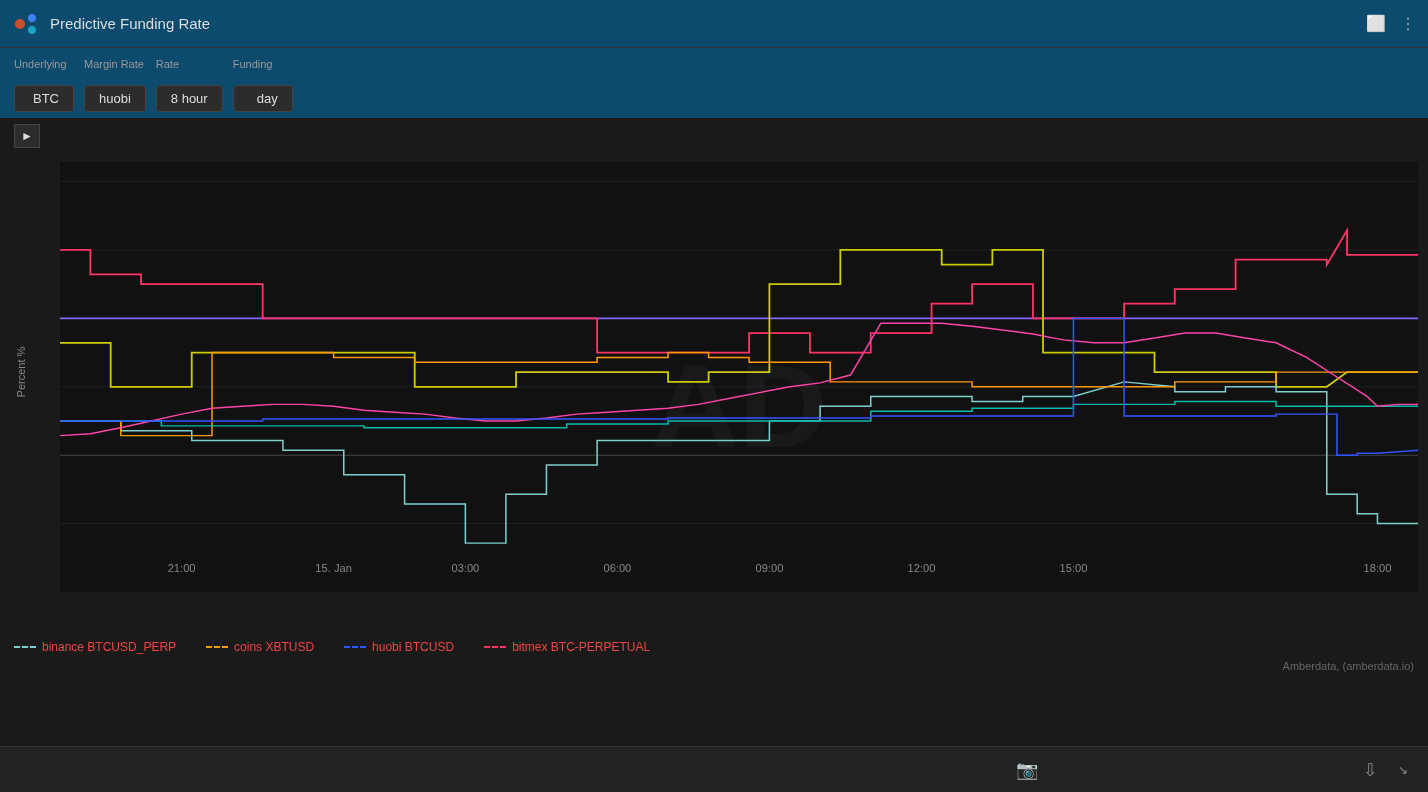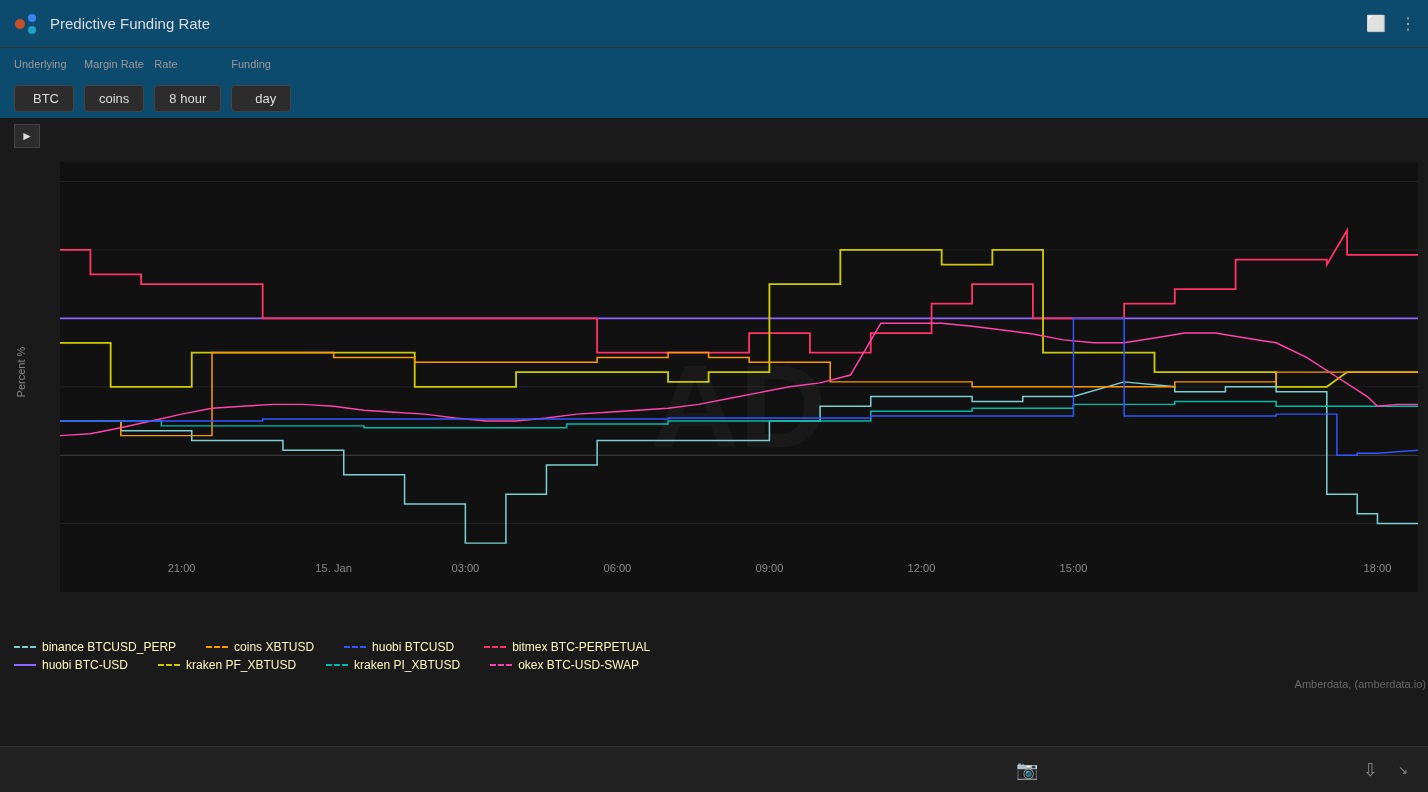--- a/index.html
+++ b/index.html
@@ -87,25 +87,25 @@
     }
     .legend-row {
       display: flex;
       gap: 30px;
     }
     .legend-item {
       display: flex;
       align-items: center;
       gap: 6px;
       font-size: 12px;
-      color: #fef9c3;
+      color: #ef4444;
     }
     .attribution {
       text-align: right;
-      padding: 2px 2px;
+      padding: 2px 14px;
       font-size: 11px;
       color: #666;
     }
     .bottom-bar {
       position: absolute;
       bottom: 0;
       left: 0;
       right: 0;
       height: 46px;
       background: #222;
@@ -152,21 +152,21 @@
   </div>
 </div>
 
 <div class="controls">
   <div class="control-group">
     <span class="control-label">Underlying</span>
     <button class="control-btn">BTC</button>
   </div>
   <div class="control-group">
     <span class="control-label">Margin Rate</span>
-    <button class="control-btn">coins</button>
+    <button class="control-btn">huobi</button>
   </div>
   <div class="control-group">
     <span class="control-label">Rate</span>
     <button class="control-btn">8 hour</button>
   </div>
   <div class="control-group">
     <span class="control-label">Funding</span>
     <button class="control-btn">day</button>
   </div>
 </div>
@@ -514,38 +514,20 @@
     </div>
     <div class="legend-item">
       <span style="display:inline-block;width:22px;border-top:2px dashed #3355ff;"></span>
       <span>huobi BTCUSD</span>
     </div>
     <div class="legend-item">
       <span style="display:inline-block;width:22px;border-top:2px dashed #ff3366;"></span>
       <span>bitmex BTC-PERPETUAL</span>
     </div>
   </div>
-  <div class="legend-row">
-    <div class="legend-item">
-      <span style="display:inline-block;width:22px;border-top:2px solid #8866ff;"></span>
-      <span>huobi BTC-USD</span>
-    </div>
-    <div class="legend-item">
-      <span style="display:inline-block;width:22px;border-top:2px dashed #cccc00;"></span>
-      <span>kraken PF_XBTUSD</span>
-    </div>
-    <div class="legend-item">
-      <span style="display:inline-block;width:22px;border-top:2px dashed #00bbaa;"></span>
-      <span>kraken PI_XBTUSD</span>
-    </div>
-    <div class="legend-item">
-      <span style="display:inline-block;width:22px;border-top:2px dashed #ff44aa;"></span>
-      <span>okex BTC-USD-SWAP</span>
-    </div>
-  </div>
 </div>
 
 <div class="attribution">
   <span>Amberdata, (amberdata.io)</span>
 </div>
 
 <div class="bottom-bar">
   <div style="flex:1;"></div>
   <div class="bottom-bar-center">
     <span class="bottom-icon">📷</span>

